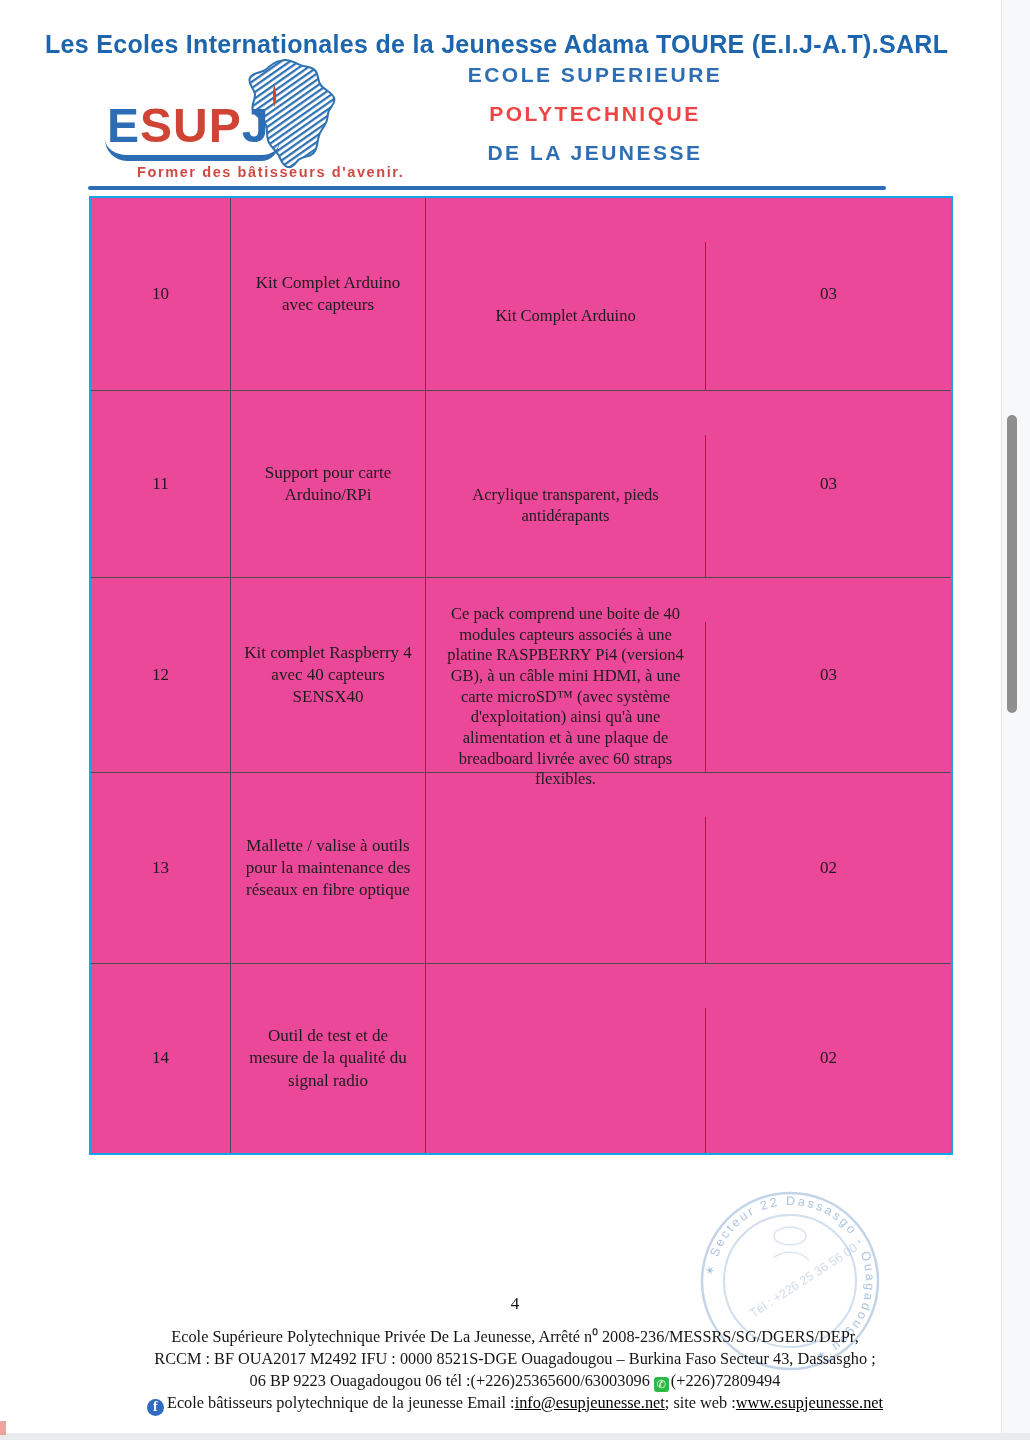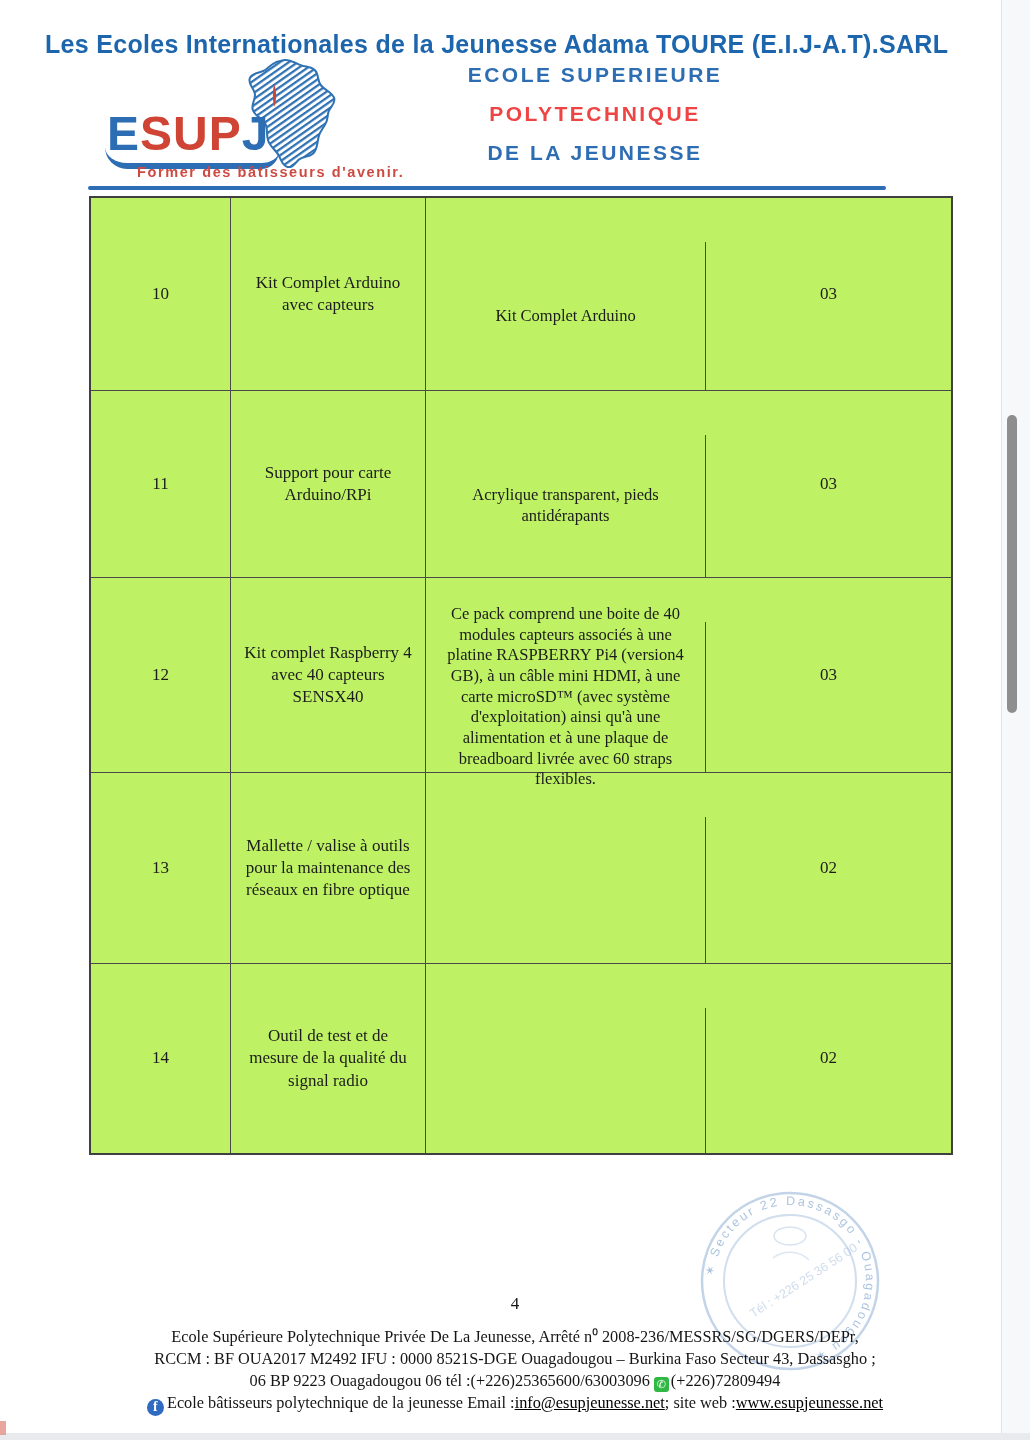--- a/index.html
+++ b/index.html
@@ -12,41 +12,41 @@
     position:absolute;left:45px;top:30px;width:940px;text-align:left;
     font-family:"Liberation Sans", sans-serif;font-weight:700;font-size:25px;
     color:#1d66ad;letter-spacing:.3px;white-space:nowrap;
   }
   .logo-lockup{position:absolute;left:95px;top:56px;width:275px;height:132px;}
   .africa-svg{position:absolute;left:128px;top:2px;width:135px;height:112px;}
   .logo-text{
     position:absolute;left:10px;top:44px;
     font-family:"Liberation Sans", sans-serif;font-weight:800;font-size:48px;line-height:52px;
     letter-spacing:1px;padding:0 10px 3px 2px;width:fit-content;
-    border-bottom:6px solid #2d6db3;border-radius:0 0 18px 22px;margin-top:8px;
+    border-bottom:6px solid #2d6db3;border-radius:0 0 18px 22px;
   }
   .logo-text .lt-blue{color:#2d6db3;}
   .logo-text .lt-red{color:#cf4434;}
   .logo-tagline{
     position:absolute;left:2px;top:108px;width:280px;
     font-family:"Liberation Sans", sans-serif;font-weight:700;font-size:14.5px;
     color:#cd4a42;letter-spacing:1.6px;white-space:nowrap;margin-left:40px;
   }
   .school-title{position:absolute;left:425px;top:60px;width:340px;text-align:center;
     font-family:"Liberation Sans", sans-serif;font-weight:800;}
   .school-title .st-line{font-size:21px;line-height:30px;margin-bottom:9px;letter-spacing:2.5px;white-space:nowrap;}
   .st-blue{color:#2d6db3;} .st-red{color:#ef4444;}
   .title-rule{position:absolute;left:88px;top:186px;width:798px;height:4px;background:#2d6db3;border-radius:2px;}
 
   
   .items-table{
     position:absolute;left:89px;top:196px;width:860px;height:955px;
     display:grid;grid-template-columns:140px 195px 280px 245px;
     grid-template-rows:193px 187px 195px 191px 189px;
-    border:2px solid #404040;box-sizing:content-box;background:#bef264;font-family:Liberation Serif, serif;
+    border:2px solid #0ea5e9;box-sizing:content-box;background:#ec4899;font-family:Liberation Serif, serif;
   }
   .t-row{display:contents;}
   .cell{
     border-right:1.5px solid #4a4a4a;border-bottom:1.5px solid #4a4a4a;
     display:flex;align-items:center;justify-content:center;text-align:center;
     padding:8px 12px;box-sizing:border-box;
     font-size:17px;line-height:1.3;color:#1c1c1c;
   }
   .cell.c3{font-size:16.5px;line-height:1.25;padding:6px 9px;margin-top:44px;}
   .cell.c4{border-right:none;}

